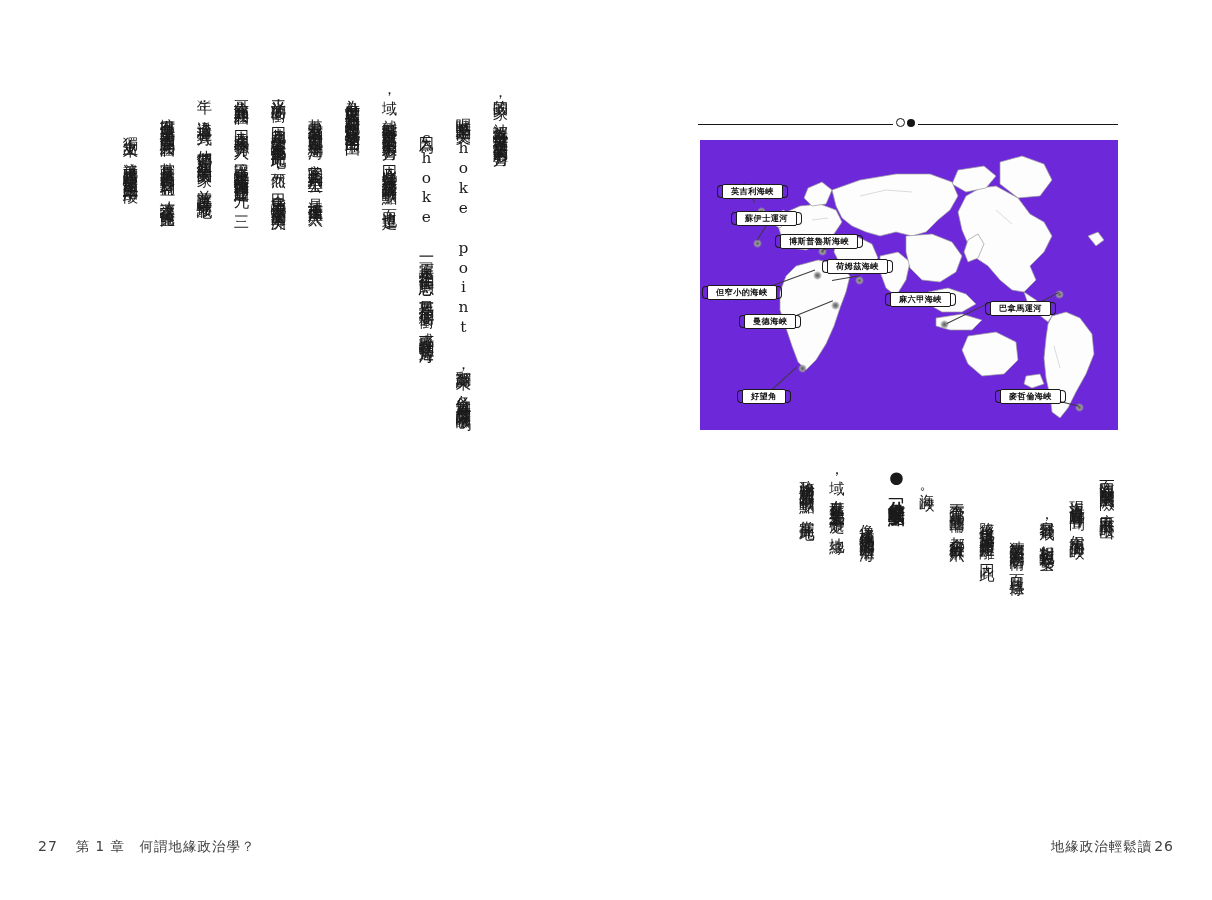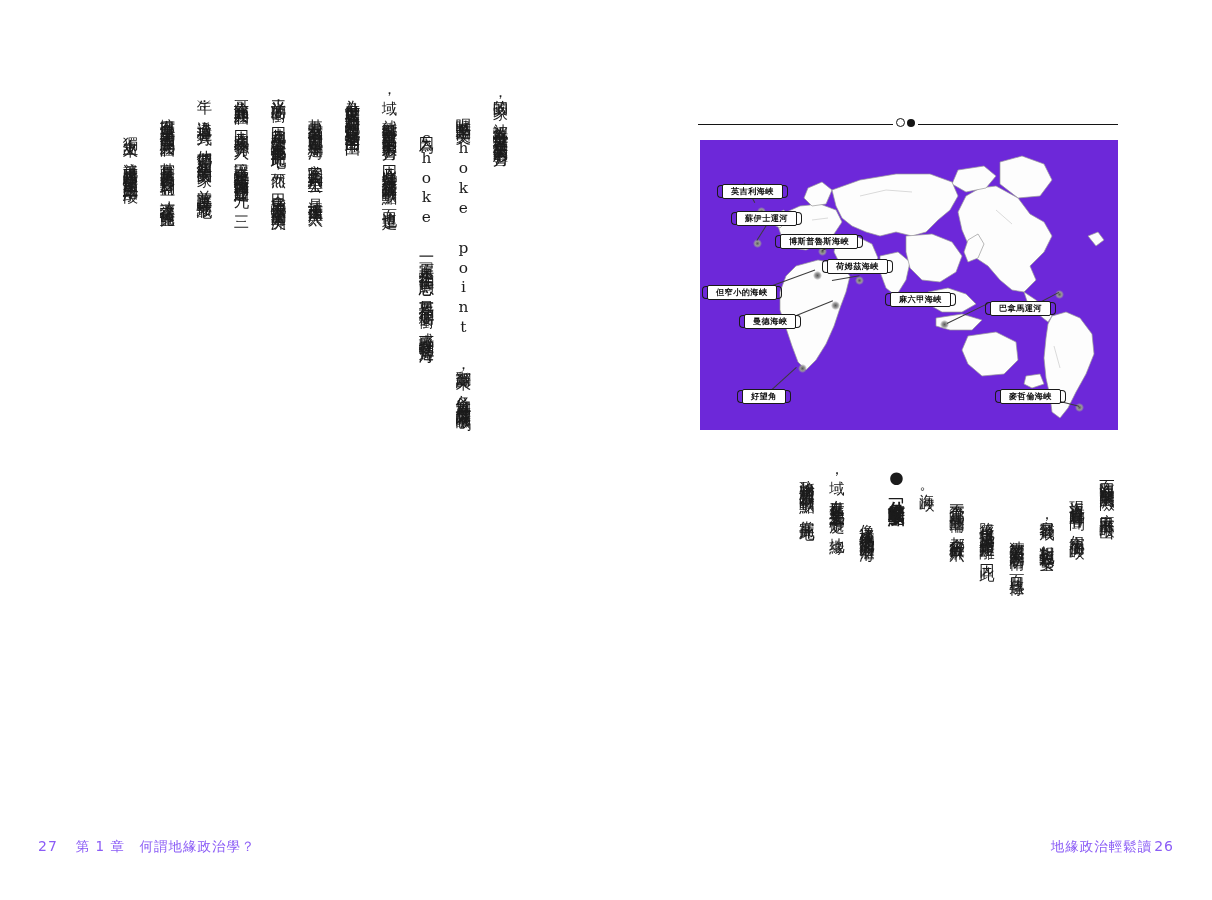--- a/index.html
+++ b/index.html
@@ -86,21 +86,21 @@
   .mlabel::before{left:-6px;border-right:none;border-radius:4px 0 0 4px;border-left-width:1.1px;transform:skewX(0deg);}
   .mlabel::after{right:-6px;border-left:none;border-radius:0 4px 4px 0;}
   .leader{position:absolute;background:#3b3b3b;height:1.4px;transform-origin:0 50%;z-index:5;}
   .hot{position:absolute;width:9px;height:9px;border-radius:50%;
        background:radial-gradient(circle,#5a5a5a 0%,#9a9a9a 38%,rgba(190,190,190,0) 72%);z-index:5;}
 
   
   .footer{
     position:absolute;bottom:44px;
     font-family:"DejaVu Sans","Liberation Sans",sans-serif;
-    font-size:13.5px;color:#8b5cf6;letter-spacing:1px;
+    font-size:13.5px;color:#404040;letter-spacing:1px;
   }
   .footer-left{left:38px;display:flex;align-items:baseline;gap:18px;}
   .footer-right{right:38px;display:flex;align-items:baseline;gap:2px;}
   .pgnum{font-size:14px;}
 </style>
 </head>
 <body>
 
 <div class="spread">
 

